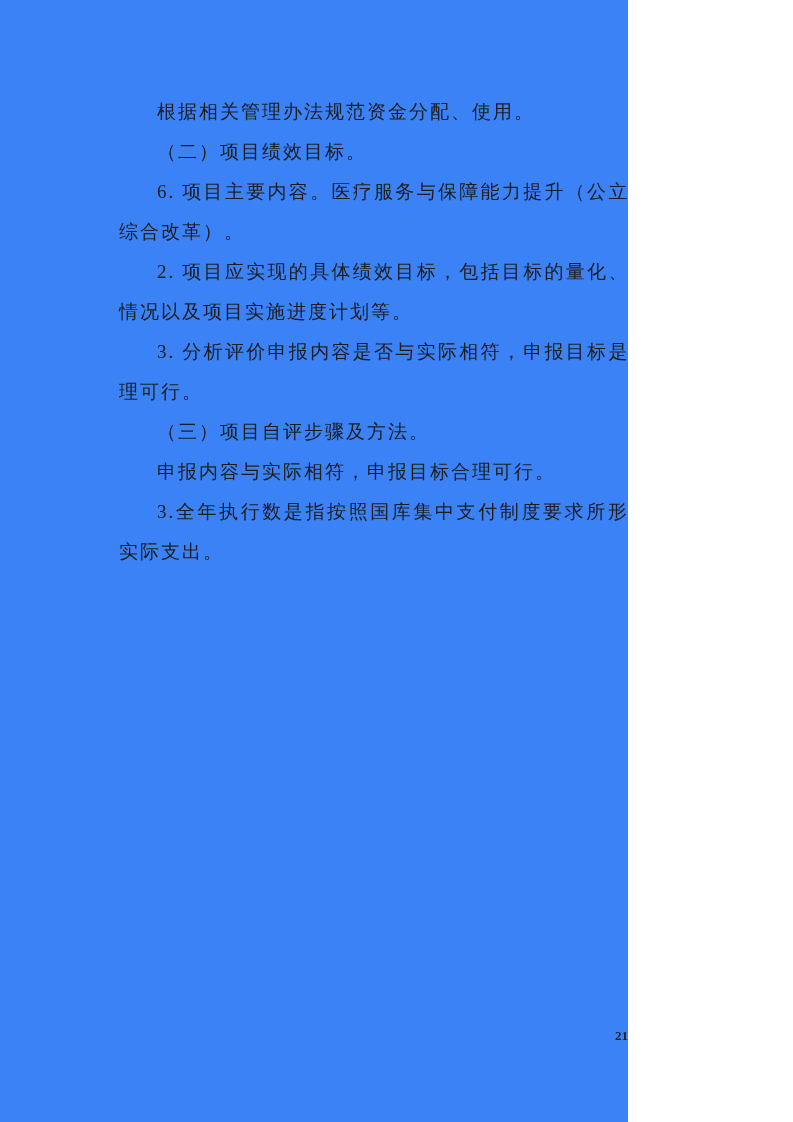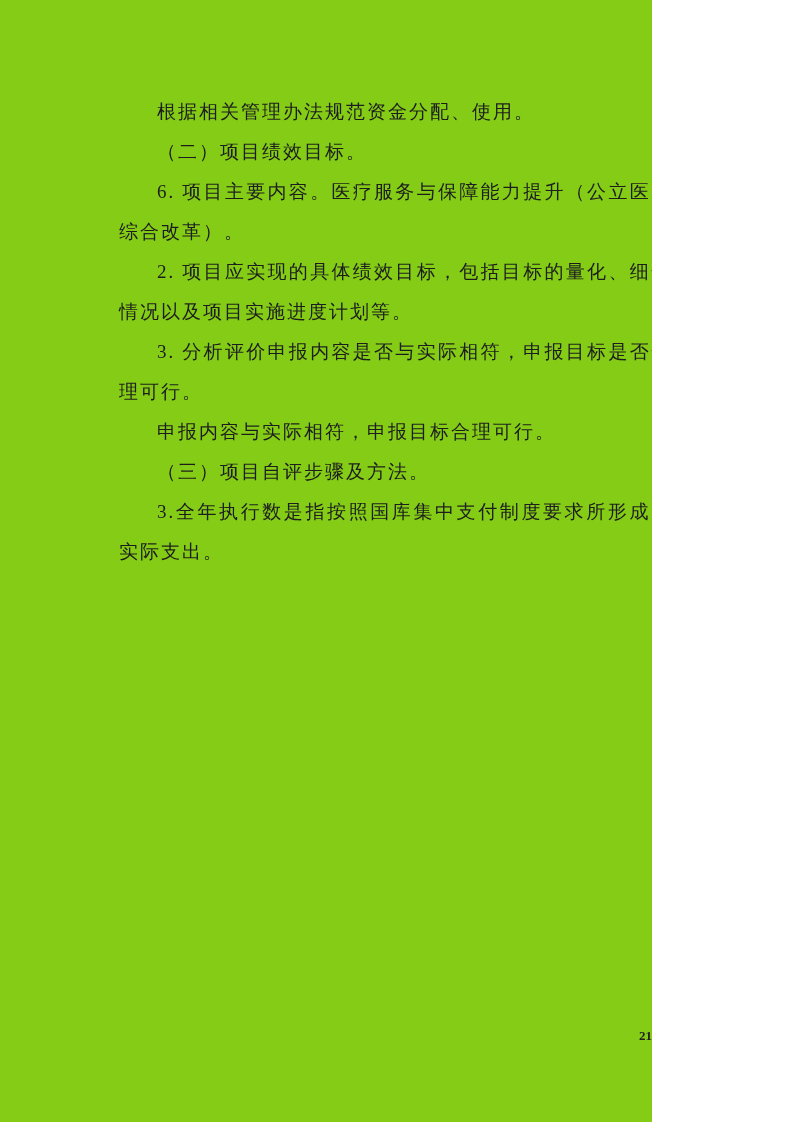--- a/index.html
+++ b/index.html
@@ -4,24 +4,23 @@
 <style>
   html, body {
     margin: 0;
     padding: 0;
     background: #ffffff;
   }
   .page {
     position: relative;
     width: 628px;
     height: 1122px;
-    background: #84cc16;
+    background: #3b82f6;
     overflow: hidden;
     font-family: "Liberation Serif", "DejaVu Serif", serif;
-    padding-left: 24px;
   }
   .body-text {
     position: absolute;
     left: 119px;
     top: 92px;
     width: 553px;
     font-size: 19px;
     line-height: 40px;
     letter-spacing: 2px;
     color: #1d1d1d;
@@ -54,20 +53,20 @@
 </head>
 <body>
 
 <div class="page">
   <div class="body-text">
     <p class="para">根据相关管理办法规范资金分配、使用。</p>
     <p class="para heading">（二）项目绩效目标。</p>
     <p class="para">6. 项目主要内容。医疗服务与保障能力提升（公立医院综合改革）。</p>
     <p class="para">2. 项目应实现的具体绩效目标，包括目标的量化、细化情况以及项目实施进度计划等。</p>
     <p class="para">3. 分析评价申报内容是否与实际相符，申报目标是否合理可行。</p>
+    <p class="para heading">（三）项目自评步骤及方法。</p>
     <p class="para">申报内容与实际相符，申报目标合理可行。</p>
-    <p class="para heading">（三）项目自评步骤及方法。</p>
     <p class="para">3.全年执行数是指按照国库集中支付制度要求所形成的实际支出。</p>
   </div>
   <div class="page-footer">
     <span class="page-number">21</span>
   </div>
 </div>
 
 </body></html>

